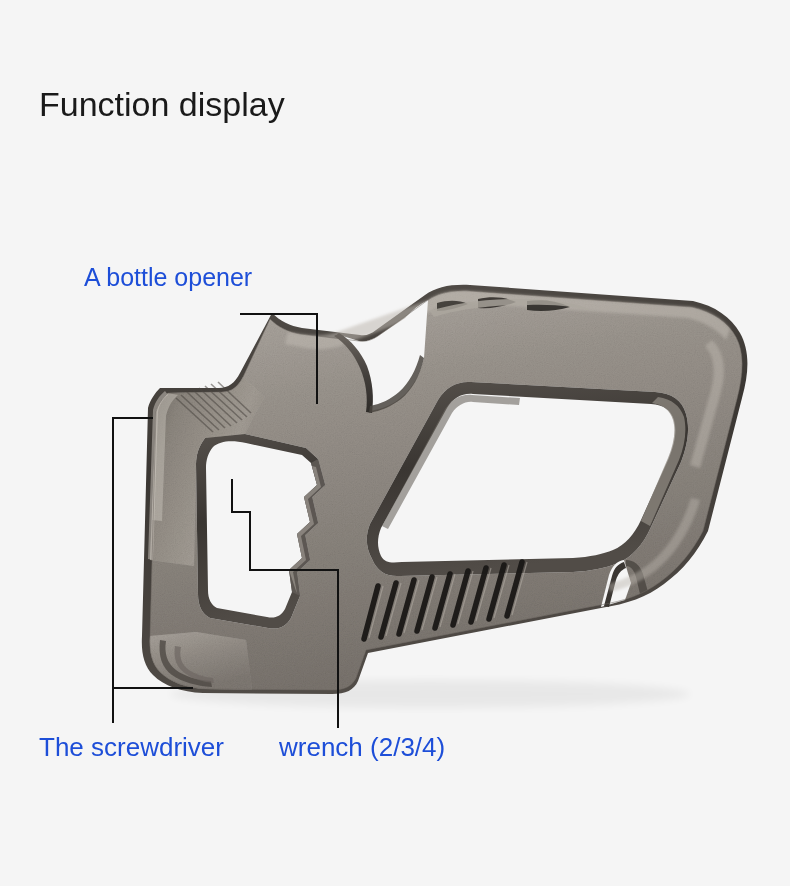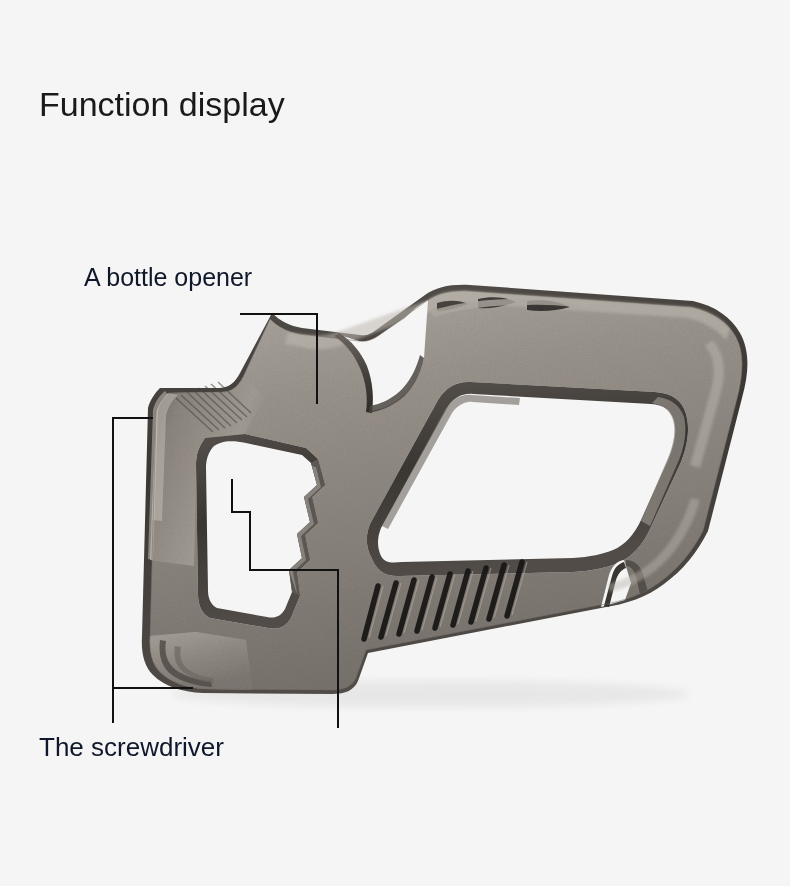--- a/index.html
+++ b/index.html
@@ -17,21 +17,21 @@
   #page {
     position: relative;
     width: 790px;
     height: 886px;
     background: #f5f5f5;
   }
 
   
   .label {
     position: absolute;
-    color: #0f172a;
+    color: #1d4ed8;
     white-space: nowrap;
     font-weight: 400;
     letter-spacing: 0px;
   }
   #page-title {
     left: 39px;
     top: 82px;
     font-size: 34px;
     line-height: 44px;
     color: #1a1a1a;
@@ -414,14 +414,15 @@
       <path d="M 115,688 L 192,688"></path>
     </g>
   </svg>
 
   <div class="label" id="page-title">Function display</div>
 
   <div class="label" id="label-bottle-opener">A bottle opener</div>
 
   <div class="label" id="label-screwdriver">The screwdriver</div>
 
+  <div class="label" id="label-wrench">wrench (2/3/4)</div>
 
 </div>
 
 </body></html>

